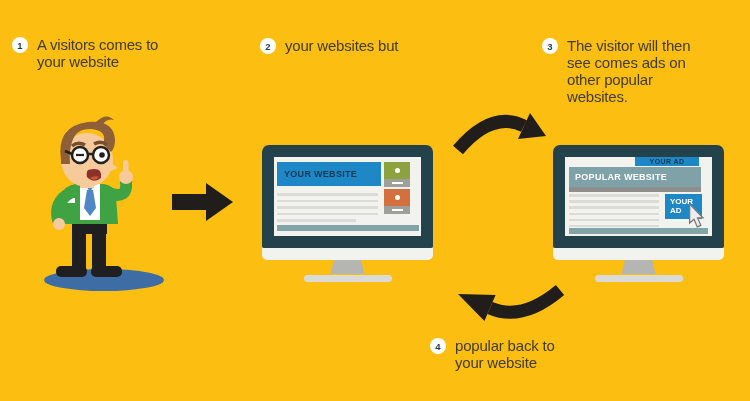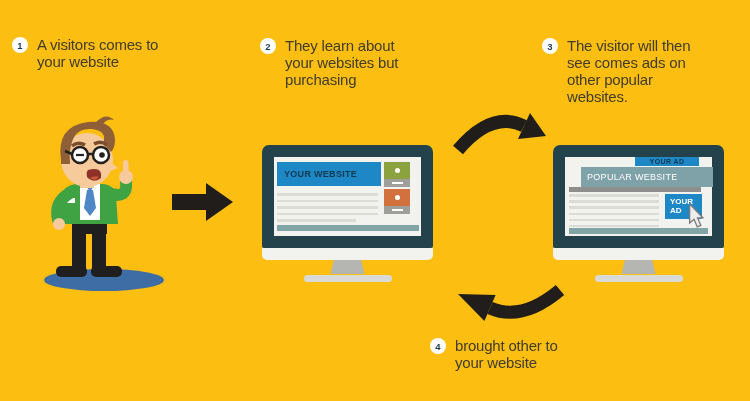--- a/index.html
+++ b/index.html
@@ -52,22 +52,22 @@
   .lines .ln { height:2.5px; background:#DCDCD6; }
   .m1-lines { left:3px; top:36px; }
   .m1-lines .ln { width:101px; margin-bottom:4px; }
   .m1-lines .ln:last-child { width:79px; }
   .m1-teal { left:3px; top:68px; width:142px; height:6px; background:#83A4A6; }
 
   
   .m2-topad { left:70px; top:0; width:64px; height:9px; background:#1E88C7;
               color:#15394F; font-size:7px; font-weight:bold; line-height:9px;
               text-align:center; letter-spacing:0.4px; }
-  .m2-header { left:16px; top:10px; width:132px; height:20px; background:#7FA1A8;
-               color:#FFFFFF; font-size:9px; font-weight:normal; line-height:20px;
+  .m2-header { left:4px; top:10px; width:132px; height:20px; background:#7FA1A8;
+               color:#FFFFFF; font-size:9px; font-weight:bold; line-height:20px;
                padding-left:6px; letter-spacing:0.3px; }
   .m2-strip { left:4px; top:30px; width:132px; height:5px; background:#8E8E8C; }
   .m2-lines { left:4px; top:37px; }
   .m2-lines .ln { width:90px; margin-bottom:3.7px; }
   .m2-adbox { left:100px; top:37px; width:37px; height:25px; background:#1E88C7;
               color:#FFFFFF; font-size:8px; font-weight:bold; line-height:8.5px;
               padding:4px 0 0 5px; }
   .m2-teal { left:4px; top:71px; width:139px; height:6px; background:#83A4A6; }
   .m2-cursor { left:123px; top:47px; width:18px; height:25px; z-index:2; }
 
@@ -83,40 +83,38 @@
     <div class="badge">1</div>
     <div class="step-text">
       <span class="line">A visitors comes to</span>
       <span class="line">your website</span>
     </div>
   </div>
 
   <div class="step" id="step-2">
     <div class="badge">2</div>
     <div class="step-text">
-      <span class="line">They learn about</span>
       <span class="line">your websites but</span>
-      <span class="line">purchasing</span>
     </div>
   </div>
 
   <div class="step" id="step-3">
     <div class="badge">3</div>
     <div class="step-text">
       <span class="line">The visitor will then</span>
       <span class="line">see comes ads on</span>
       <span class="line">other popular</span>
       <span class="line">websites.</span>
     </div>
   </div>
 
   <div class="step" id="step-4">
     <div class="badge">4</div>
     <div class="step-text">
-      <span class="line">brought other to</span>
+      <span class="line">popular back to</span>
       <span class="line">your website</span>
     </div>
   </div>
 
   <svg id="character" width="140" height="190" viewBox="0 0 140 190">
     <ellipse cx="76" cy="172" rx="60" ry="11" fill="#3E6CA4"></ellipse>
     <g>
       <rect x="44" y="108" width="35" height="18" fill="#1F1F1F"></rect>
       <rect x="44" y="120" width="14" height="44" fill="#1F1F1F"></rect>
       <rect x="64" y="120" width="14" height="44" fill="#1F1F1F"></rect>

